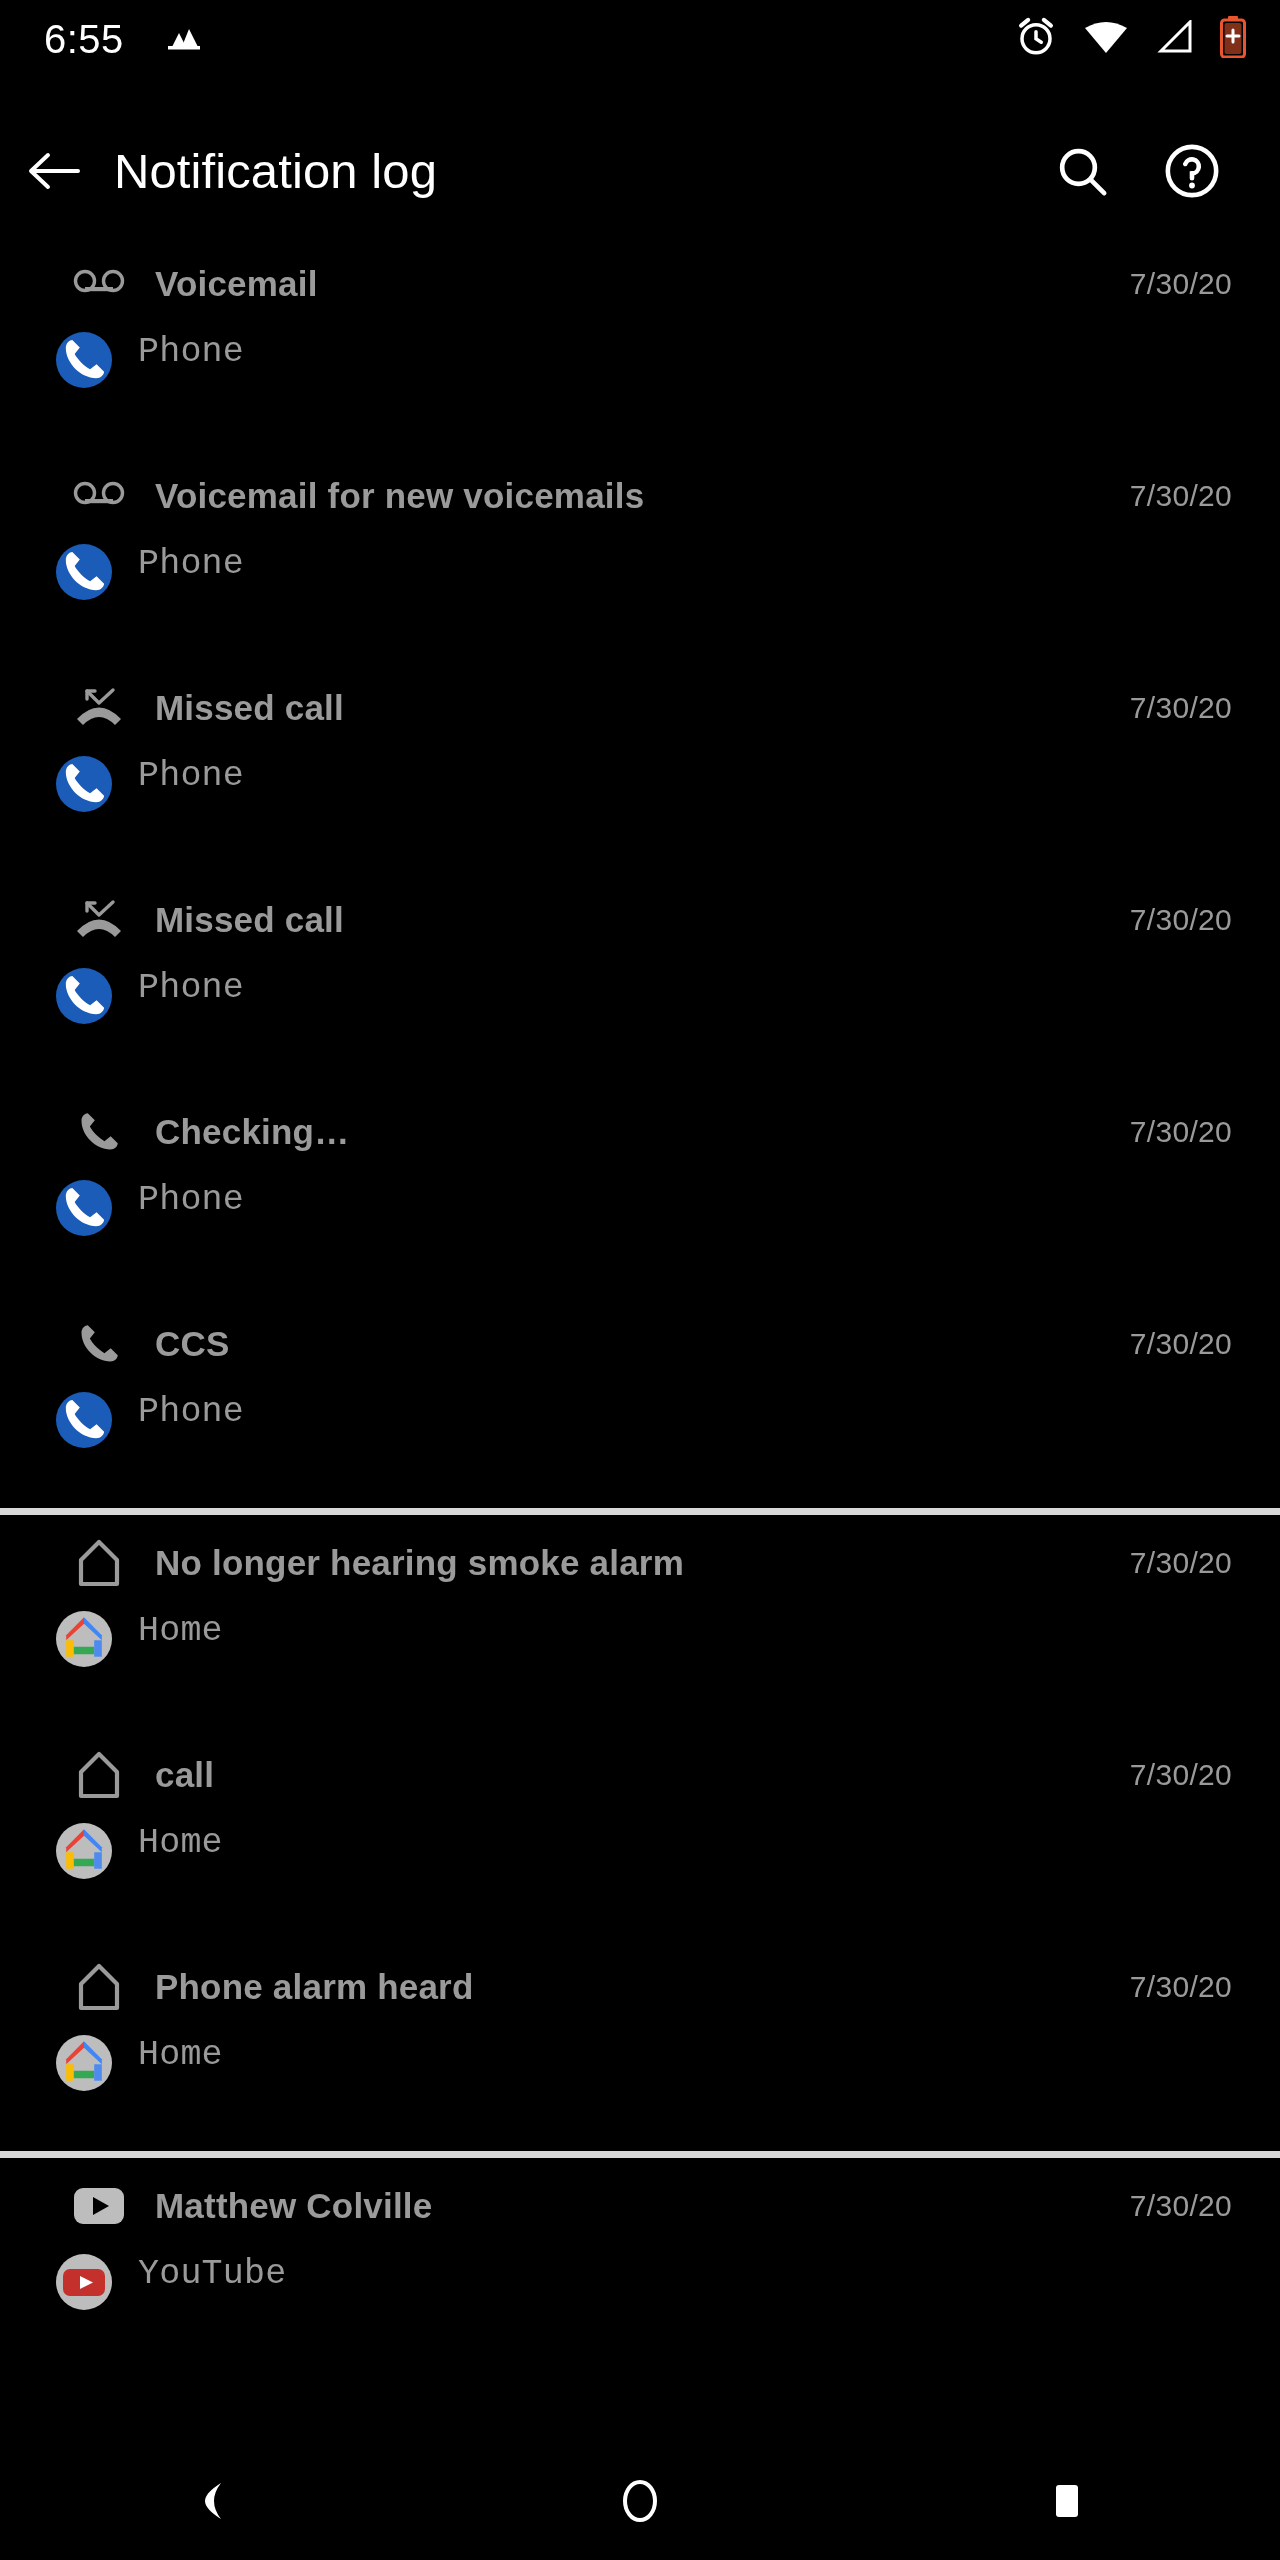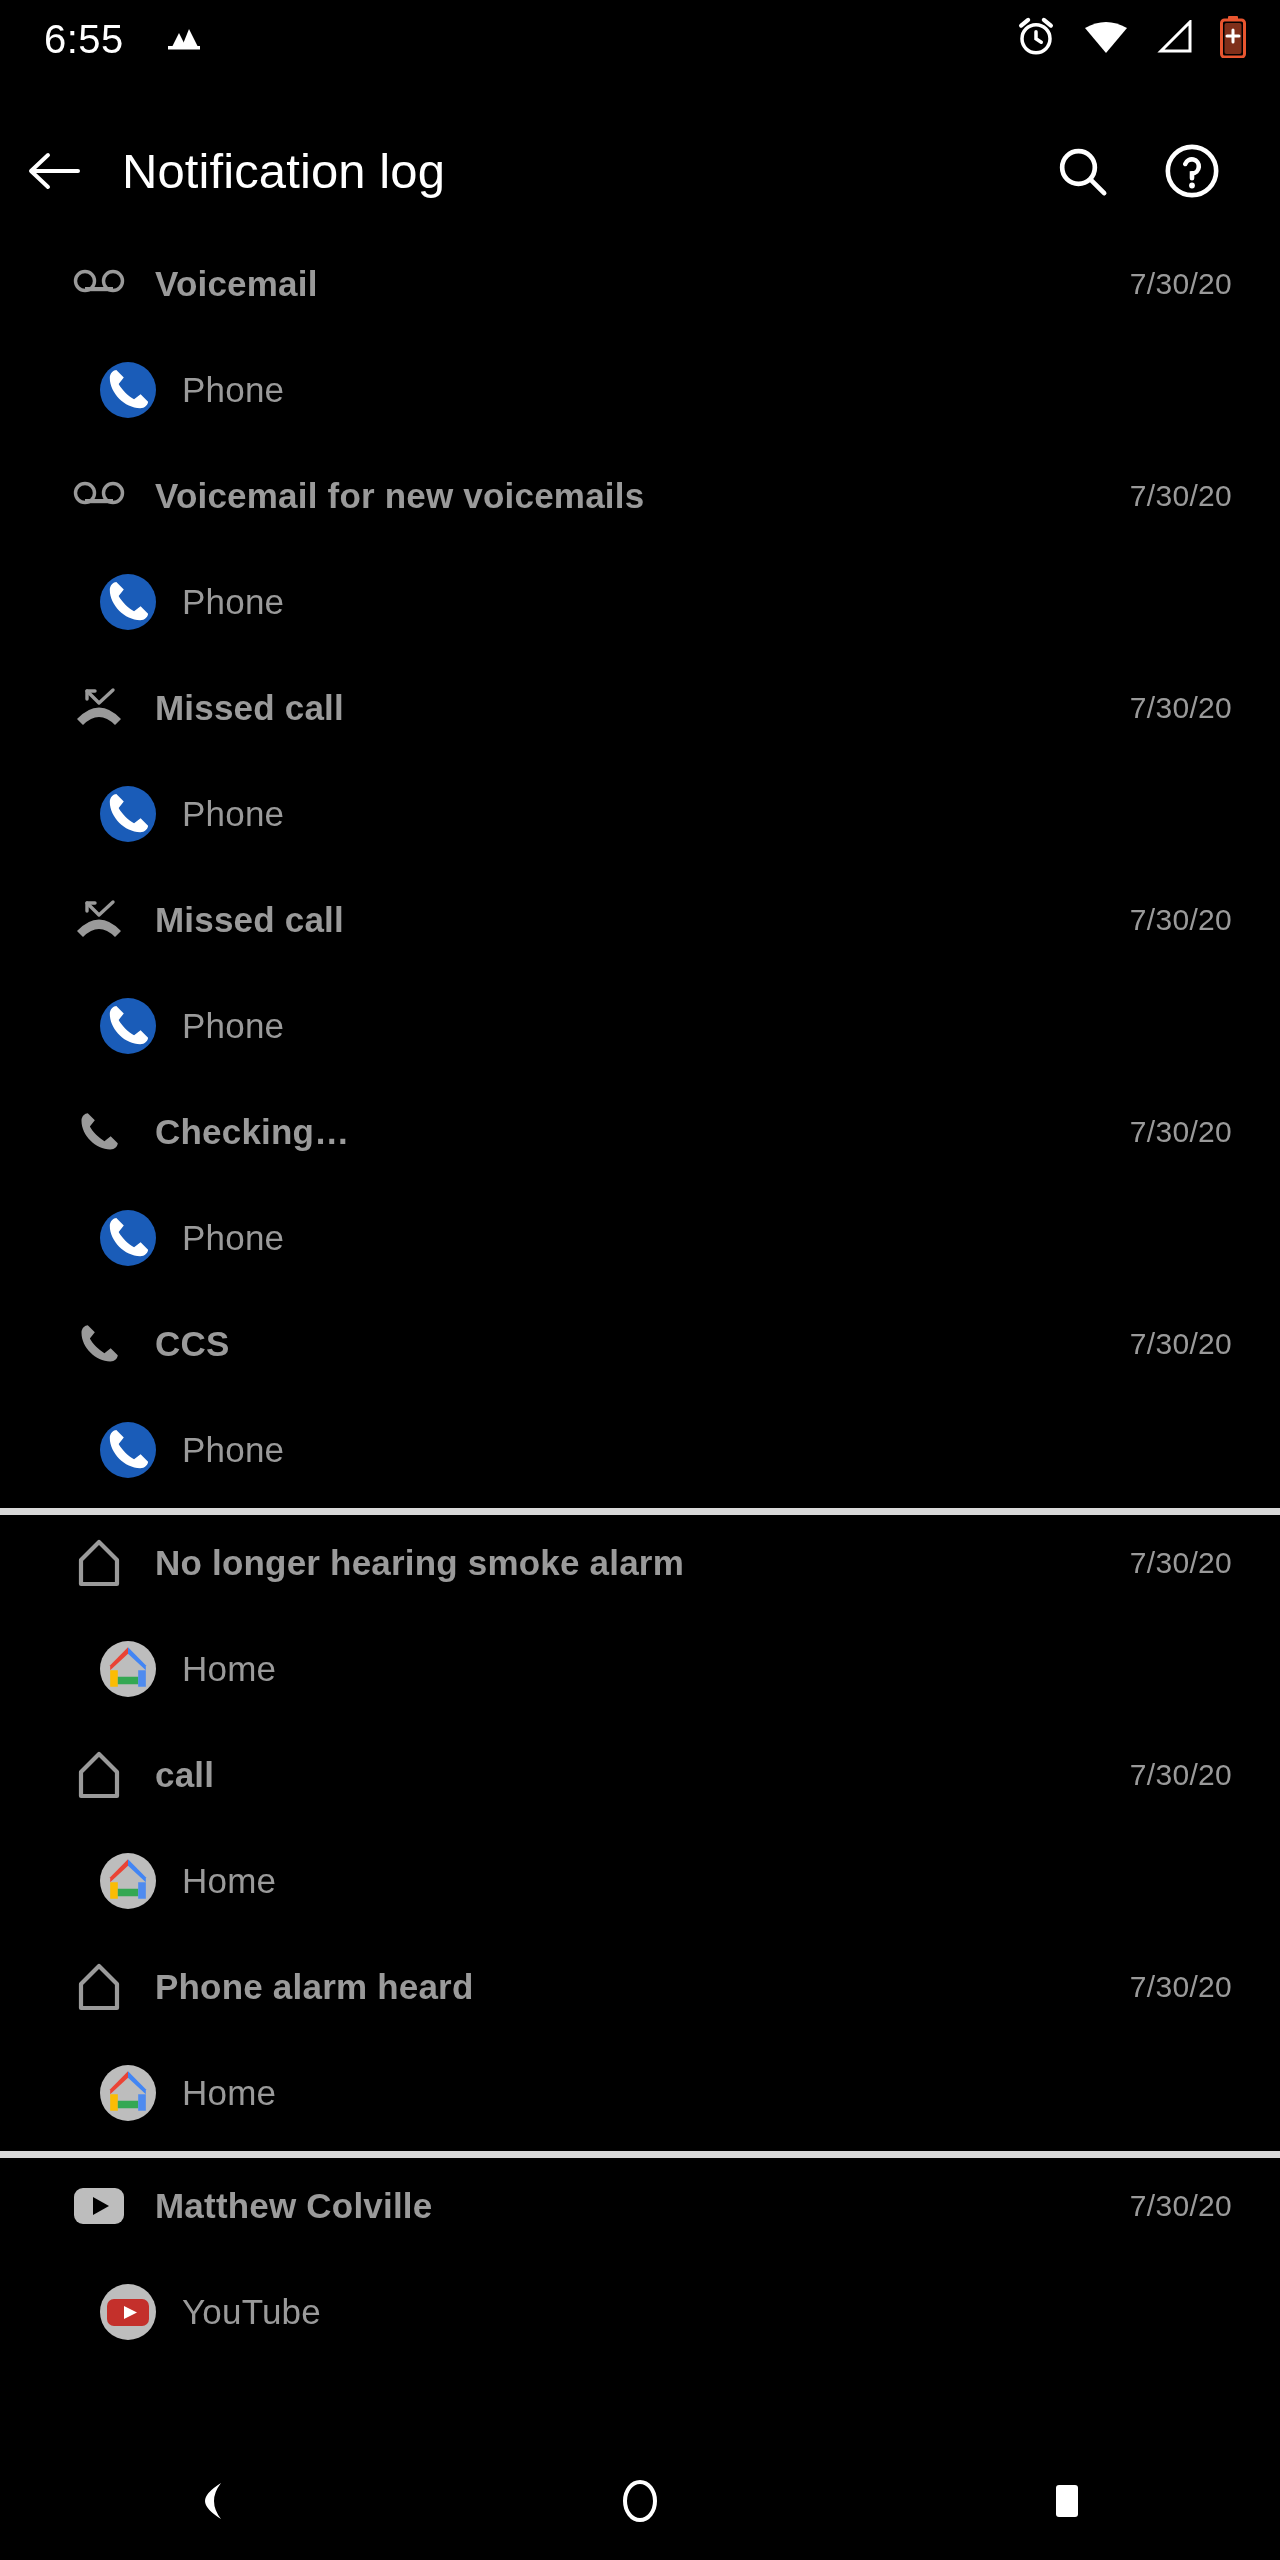--- a/index.html
+++ b/index.html
@@ -25,21 +25,21 @@
   
   .appbar {
     position:absolute; top:106px; left:0; width:1280px; height:130px;
     display:flex; align-items:center;
   }
   .appbar-back {
     width:110px; height:130px; display:flex; align-items:center; justify-content:center;
   }
   .appbar-title {
     color:#ffffff; font-size:49px; font-weight:400; line-height:1;
-    margin-left:12px; white-space:nowrap; letter-spacing:0.1px;
+    margin-left:4px; white-space:nowrap; letter-spacing:0.1px;
   }
   .appbar-actions {
     margin-left:auto; display:flex; align-items:center; gap:46px; padding-right:56px;
   }
   .appbar-btn { display:flex; align-items:center; justify-content:center; width:64px; height:64px; }
 
   
   .list { position:absolute; top:236px; left:0; width:1280px; }
 
   .group { position:relative; }
@@ -59,23 +59,24 @@
   .entry-title {
     color:#9a9a9a; font-size:35px; font-weight:bold;
     margin-left:30px; white-space:nowrap; letter-spacing:0.2px;
   }
   .entry-date {
     margin-left:auto; color:#9a9a9a; font-size:30px; font-weight:400;
     white-space:nowrap; letter-spacing:0.3px;
   }
 
   .entry-sub {
-    display:flex; align-items:center;
+    display:flex; align-items:flex-start;
     height:116px;
-    padding-left:100px;
+    padding-left:56px;
+    font-family:Liberation Mono, monospace;
   }
   .app-icon {
     width:56px; min-width:56px; height:56px; border-radius:50%;
     display:flex; align-items:center; justify-content:center; overflow:hidden;
   }
   .app-label {
     color:#9a9a9a; font-size:35px; font-weight:400;
     margin-left:26px; white-space:nowrap; letter-spacing:0.2px;
   }
 

